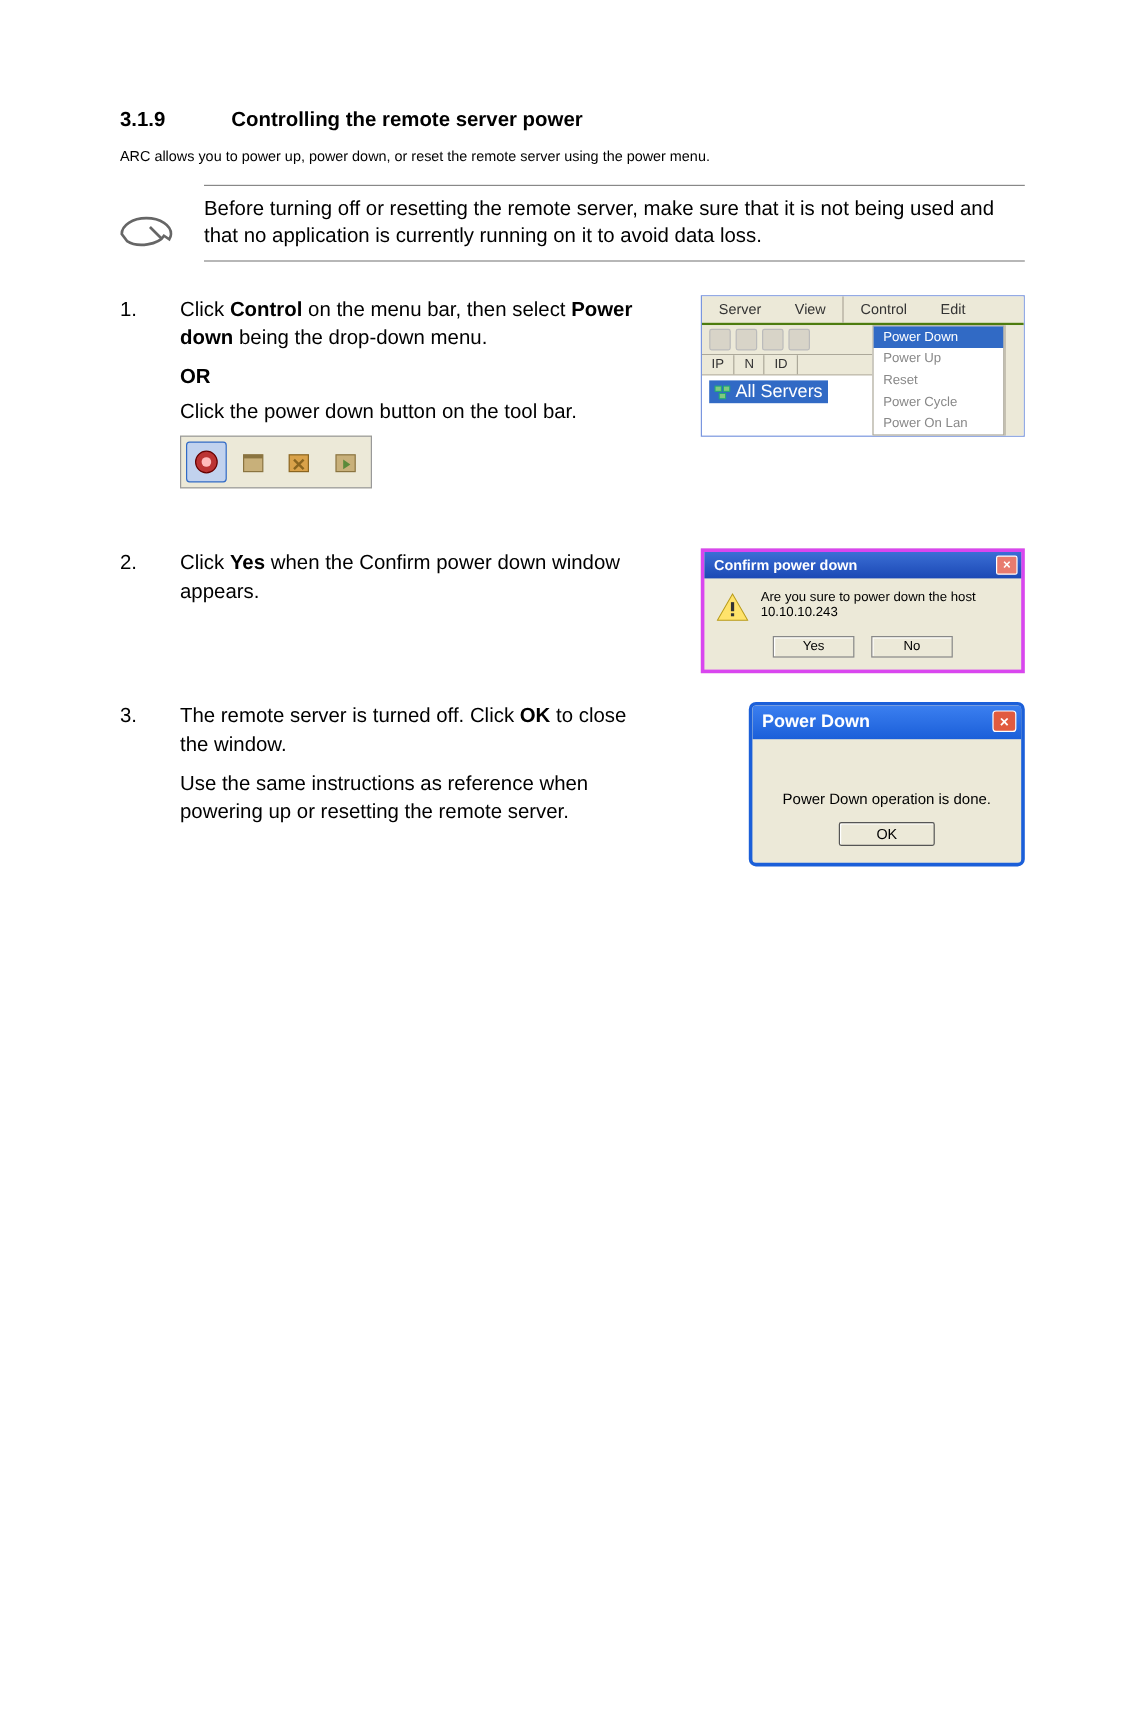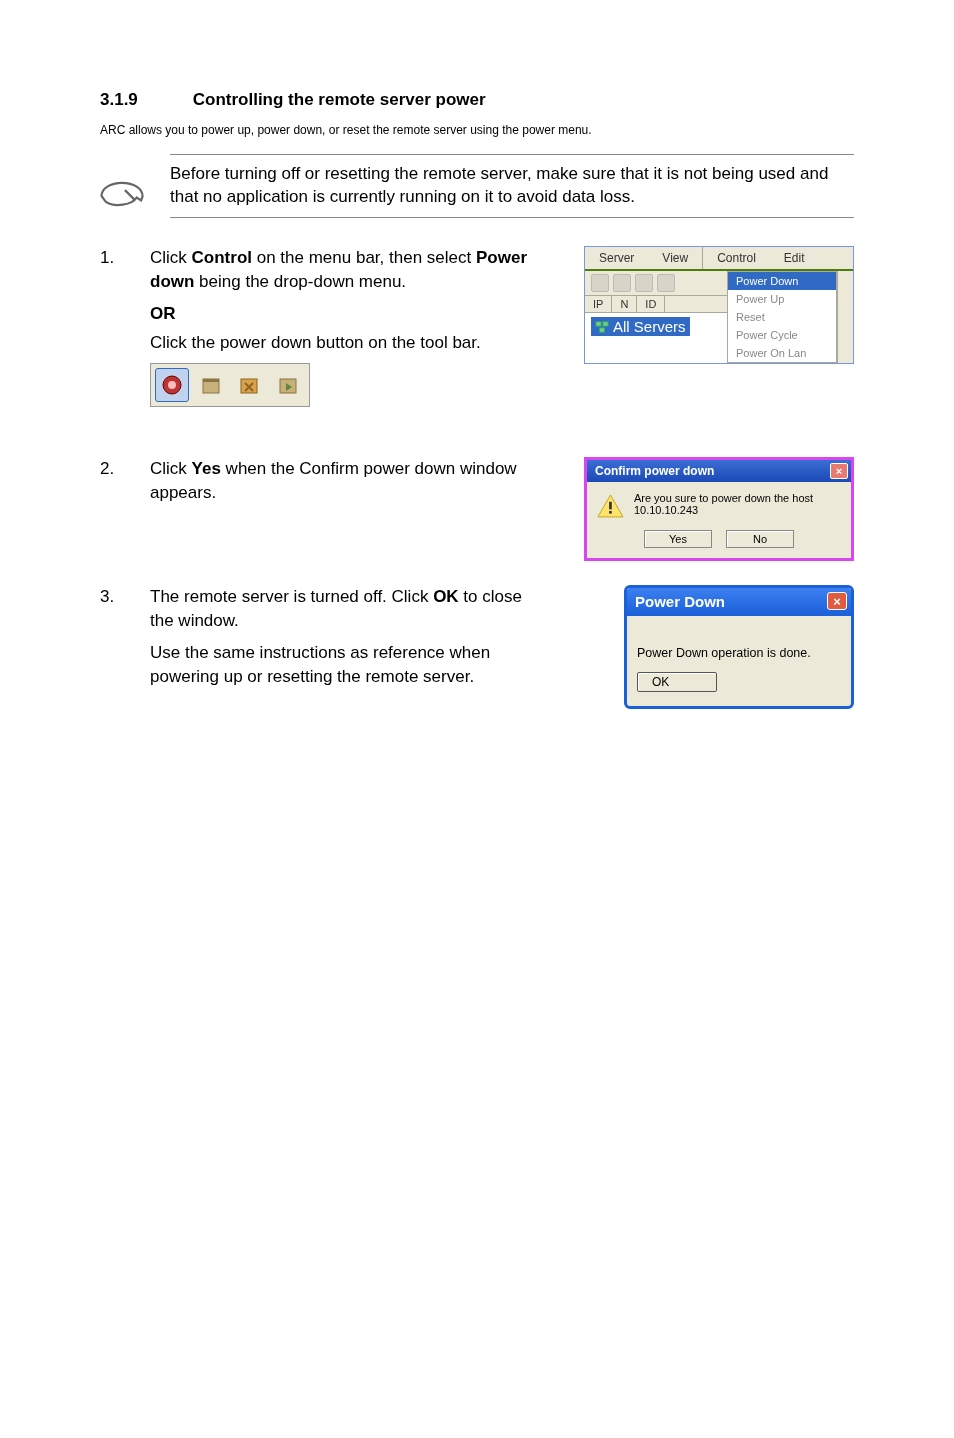--- a/index.html
+++ b/index.html
@@ -190,21 +190,21 @@
   }
   .dlg2 .titlebar2 .xbtn2 {
     width:20px; height:18px;
     background:#e15b3f;
     border:1px solid #fff;
     border-radius:3px;
     color:#fff;
     display:flex; align-items:center; justify-content:center;
     font-size:13px; font-weight:bold;
   }
-  .dlg2 .body2 { padding:30px 10px 14px 10px; text-align:left; font-size:12.5px; }
+  .dlg2 .body2 { padding:14px 10px 14px 10px; text-align:center; font-size:12.5px;margin-top:29px; }
   .dlg2 .okbtn {
     display:inline-block;
     min-width:80px;
     background:#ece9d8;
     border:1px solid #555;
     border-radius:2px;
     padding:2px 14px;
     margin-top:12px;
     font-size:12px;
     box-shadow: 1px 1px 0 #fff inset;

